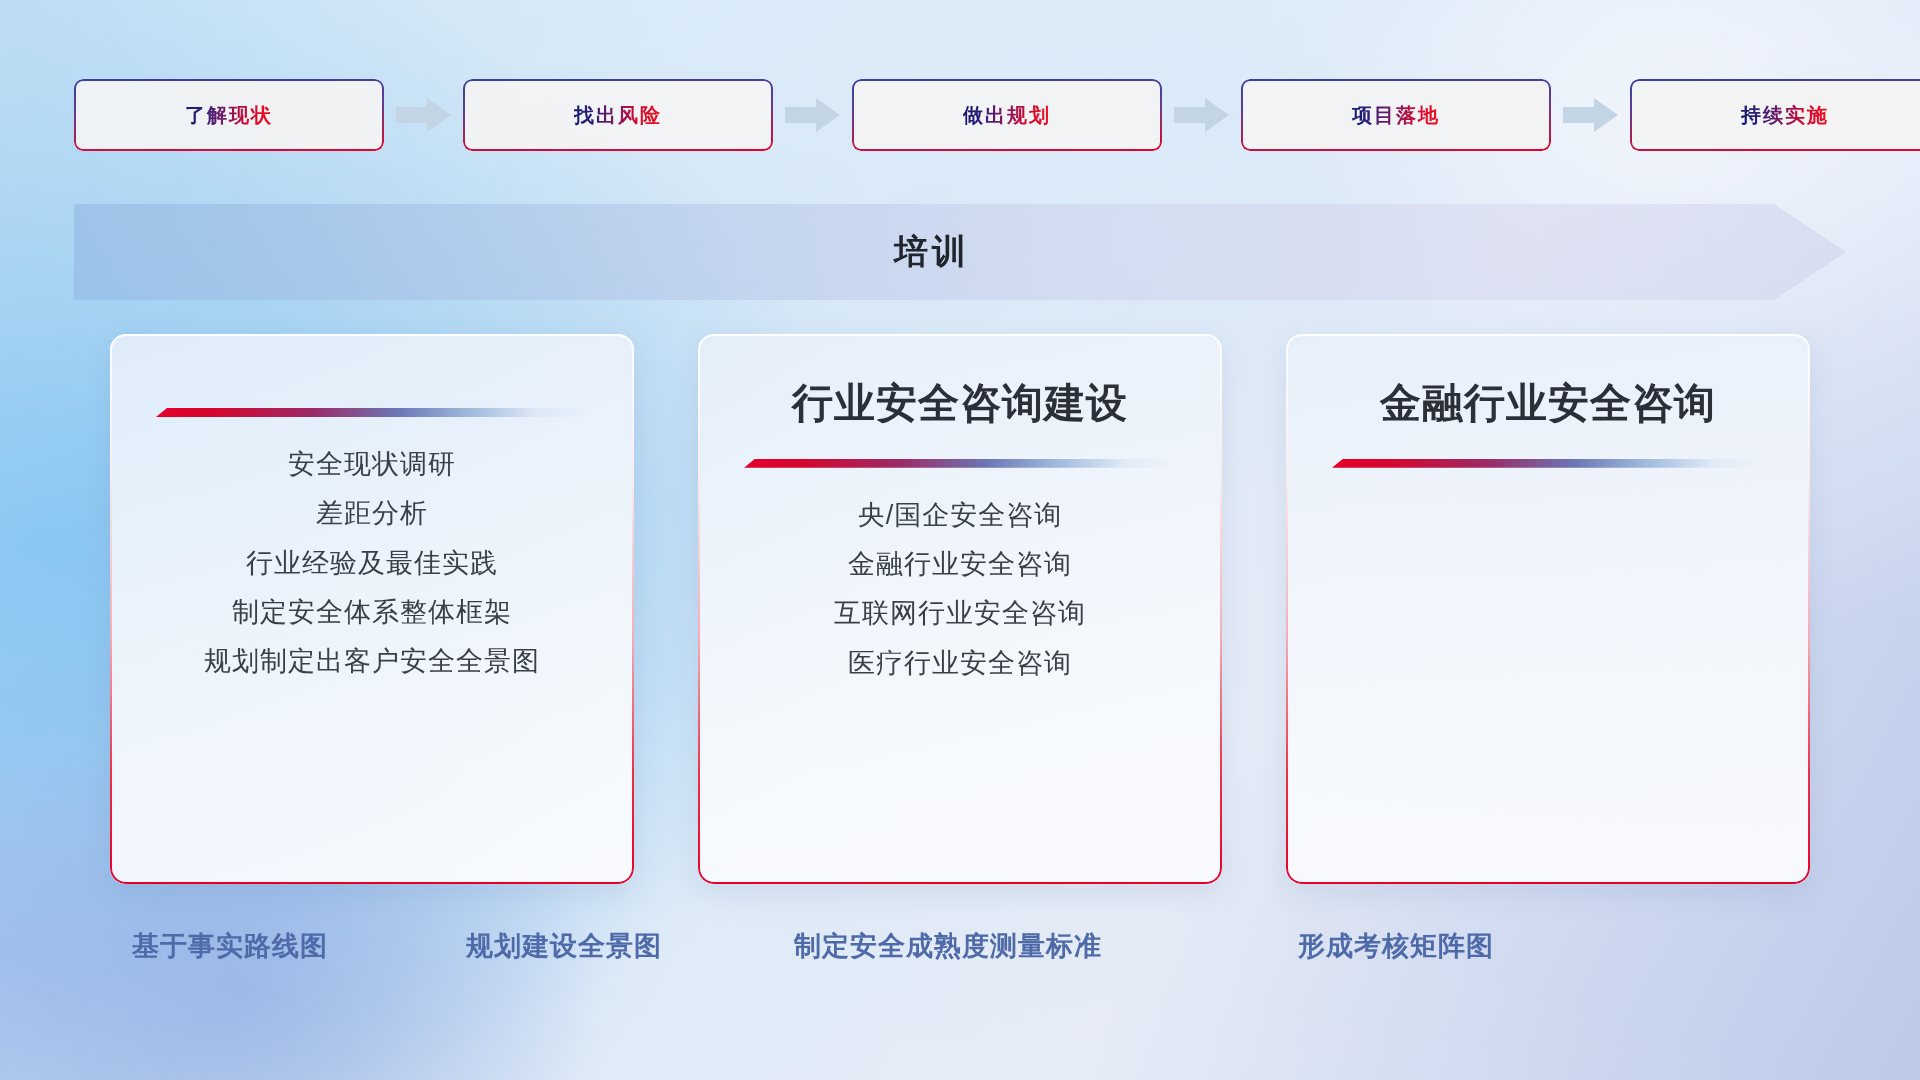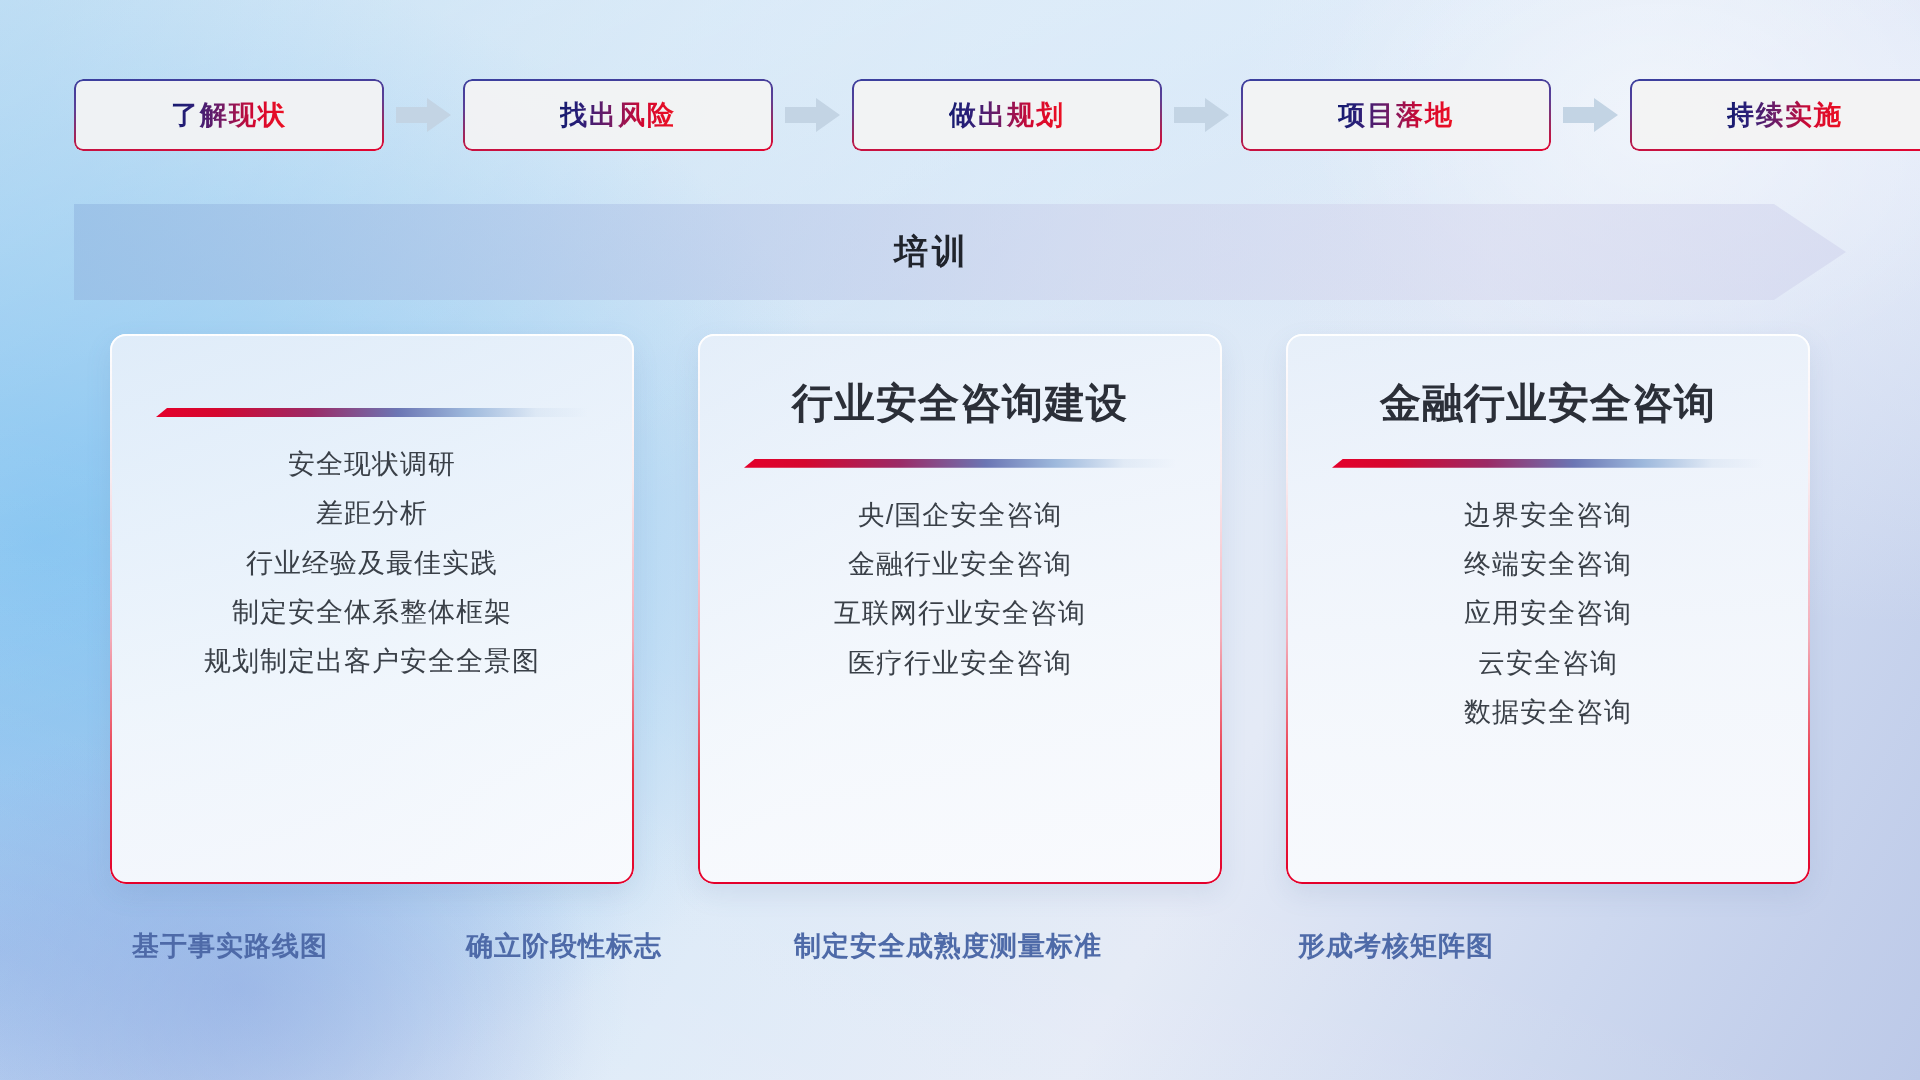--- a/index.html
+++ b/index.html
@@ -52,21 +52,21 @@
     display:flex; align-items:center; justify-content:center;
   }
   .step-box::before {
     content:""; position:absolute; inset:0; border-radius:9px; padding:2px;
     background:linear-gradient(178deg, #3a3f9e 0%, #5a3f96 36%, #a32458 70%, #e4032e 100%);
     -webkit-mask:linear-gradient(#000 0 0) content-box, linear-gradient(#000 0 0);
     -webkit-mask-composite:xor; mask-composite:exclude;
     pointer-events:none;
   }
   .step-label {
-    font-size:27px; font-weight:bold; letter-spacing:2px;
+    font-size:20px; font-weight:bold; letter-spacing:2px;
     background:linear-gradient(92deg, #141a6e 0%, #2a1f78 18%, #7a1a63 46%, #d4072f 72%, #ee1122 100%);
     -webkit-background-clip:text; background-clip:text;
     -webkit-text-fill-color:transparent; color:transparent;
     position:relative; z-index:2;
   }
   .step-arrow {
     flex:0 0 auto; width:55px; height:34px;
     margin:0 12px;
     display:flex; align-items:center; justify-content:center;
   }
@@ -215,28 +215,21 @@
       <div class="card-list">
         <div class="card-list-item">央/国企安全咨询</div>
         <div class="card-list-item">金融行业安全咨询</div>
         <div class="card-list-item">互联网行业安全咨询</div>
         <div class="card-list-item">医疗行业安全咨询</div>
       </div>
     </div>
     <div class="card">
       <div class="card-title">金融行业安全咨询</div>
       <div class="card-divider"></div>
-      <div class="card-list">
-        <div class="card-list-item">边界安全咨询</div>
-        <div class="card-list-item">终端安全咨询</div>
-        <div class="card-list-item">应用安全咨询</div>
-        <div class="card-list-item">云安全咨询</div>
-        <div class="card-list-item">数据安全咨询</div>
-      </div>
     </div>
   </div>
 
 <div id="footer">
     <div class="footer-label" style="left: 58px;">基于事实路线图</div>
-    <div class="footer-label" style="left: 392px;">确立阶段性标志</div>
+    <div class="footer-label" style="left: 392px;">规划建设全景图</div>
     <div class="footer-label" style="left: 720px;">制定安全成熟度测量标准</div>
     <div class="footer-label" style="left: 1224px;">形成考核矩阵图</div>
   </div>
 
 </body></html>

